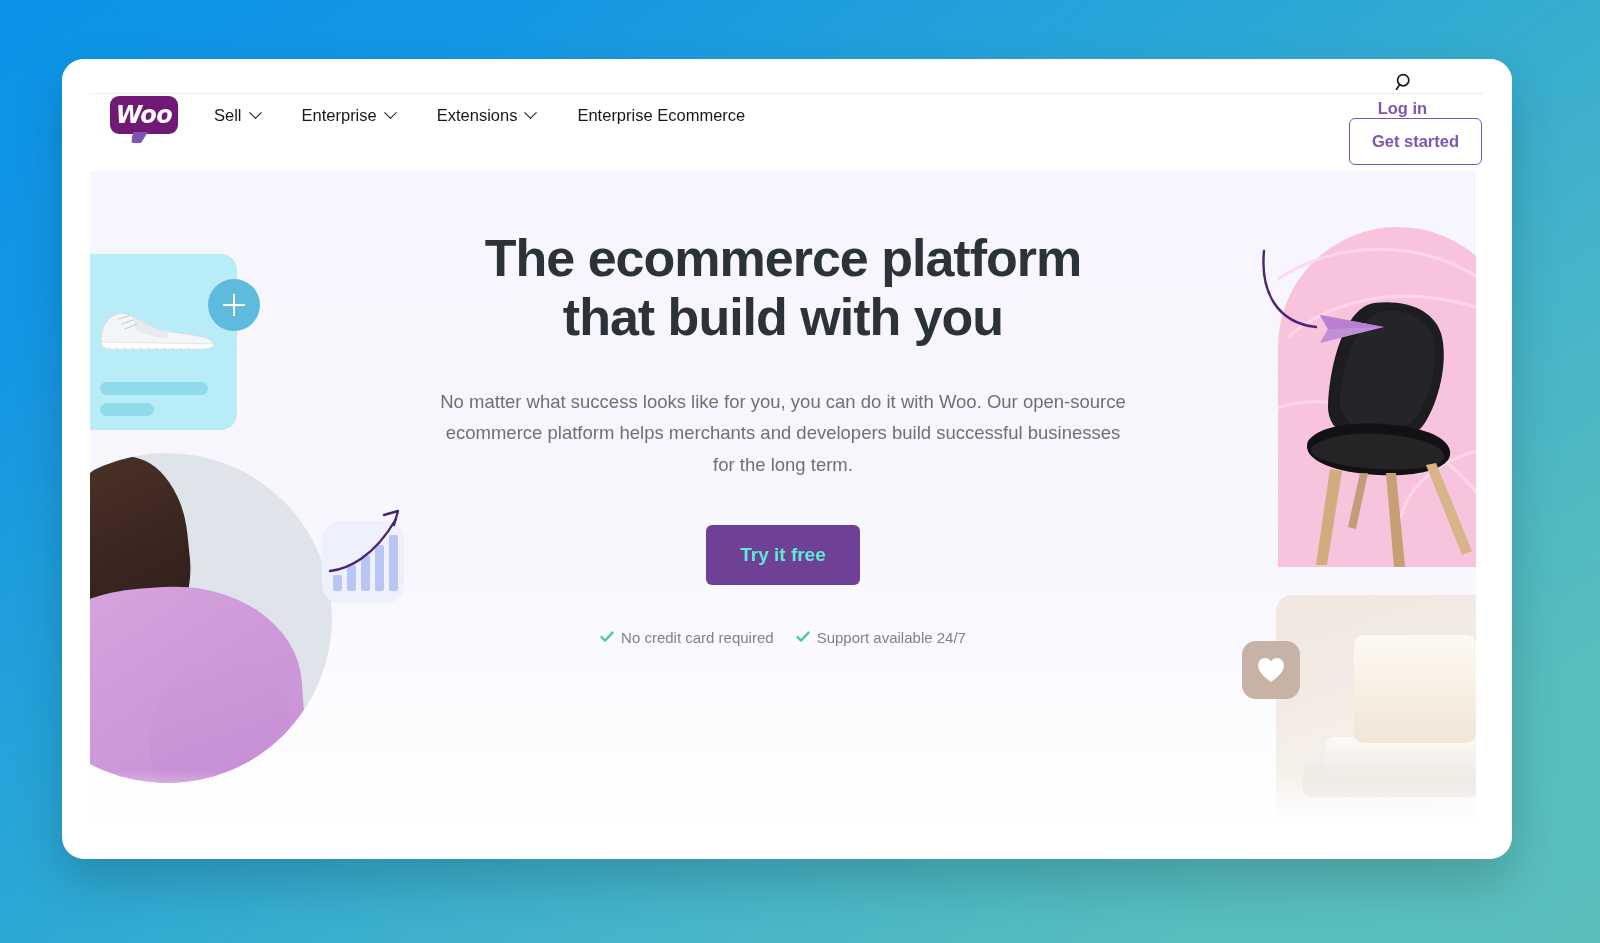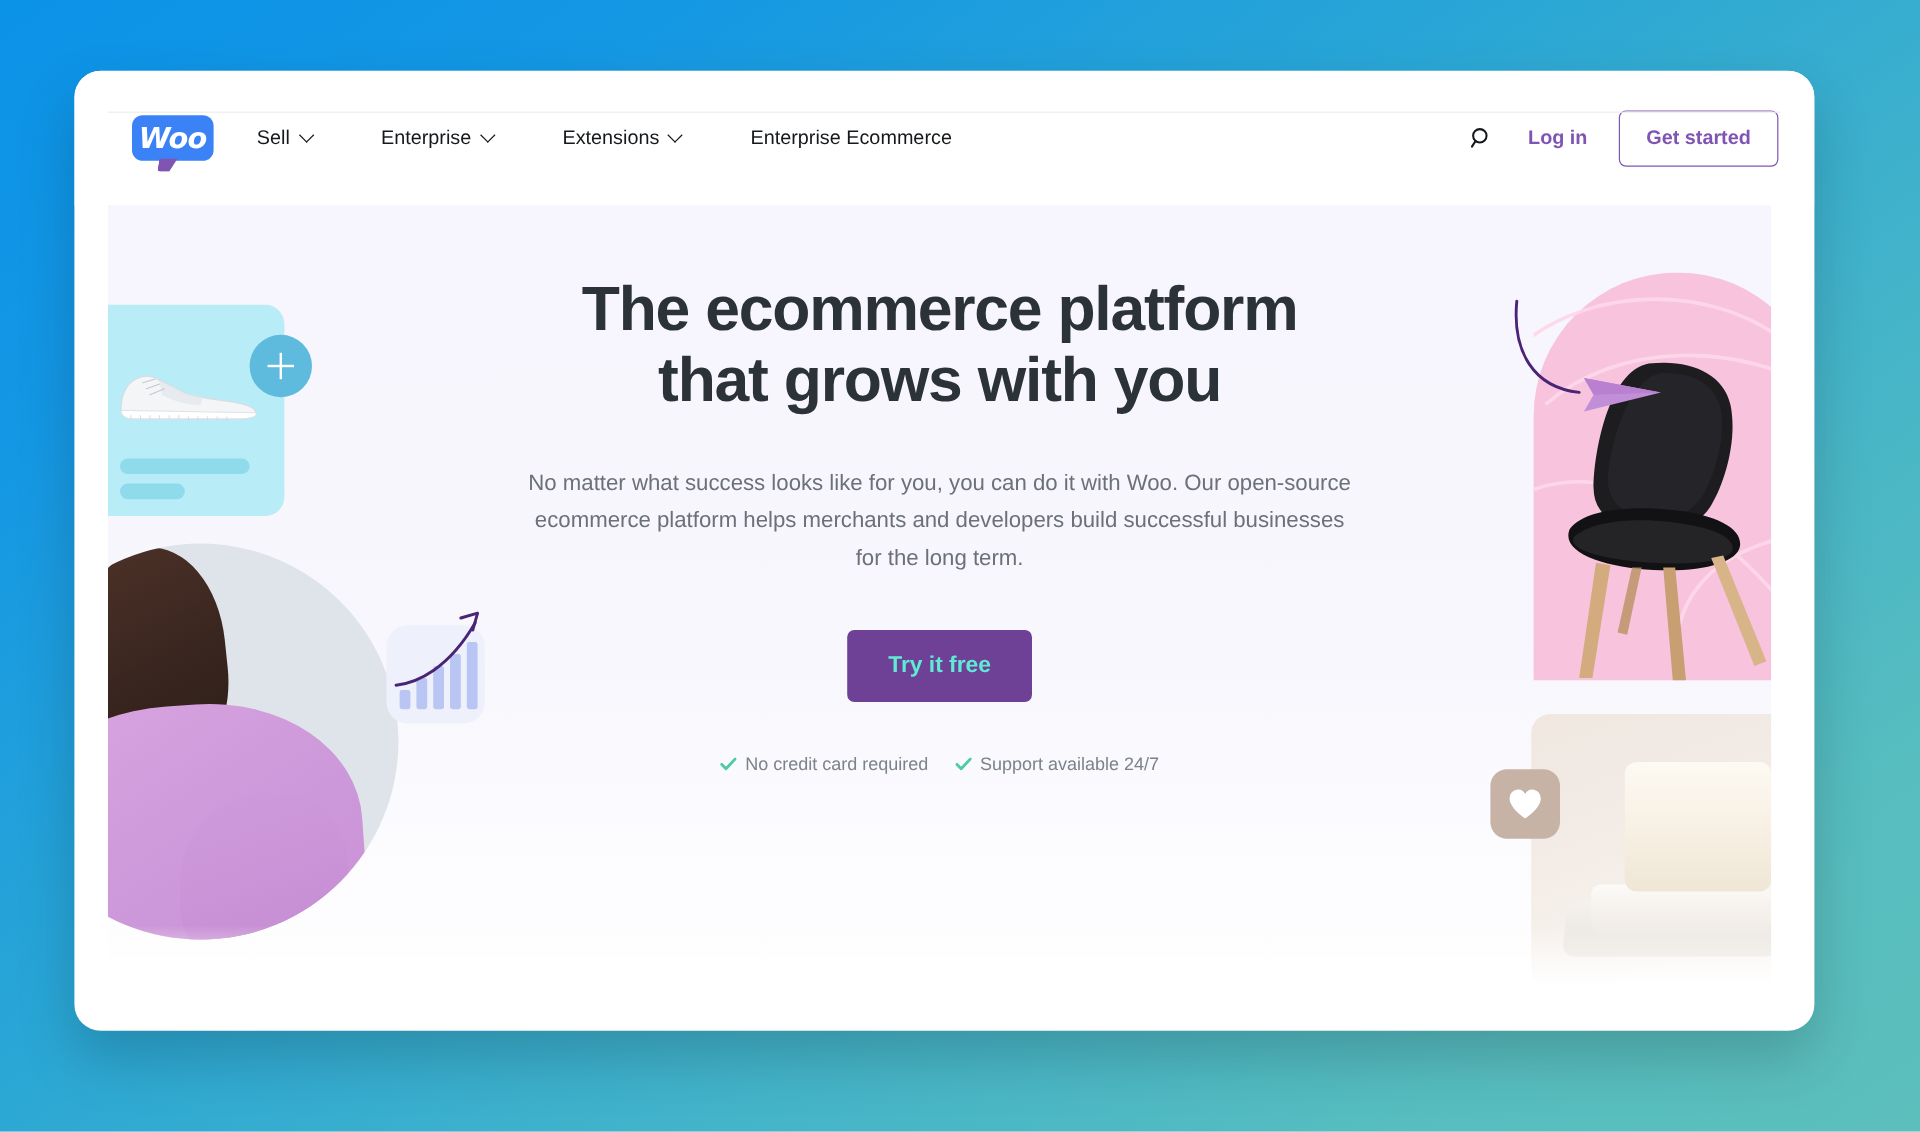--- a/index.html
+++ b/index.html
@@ -54,21 +54,21 @@
     top: 34px;
     height: 1px;
     background: #eeeef2;
   }
 
   
   .logo {
     position: relative;
     width: 68px;
     height: 38px;
-    background: #3b82f6;
+    background: #701a75;
     border-radius: 9px;
     display: flex;
     align-items: center;
     justify-content: center;
     flex: 0 0 auto;
     margin-right: 36px;
   }
   .logo-text {
     color: #ffffff;
     font-size: 24px;
@@ -87,21 +87,21 @@
     border-right: 5px solid transparent;
     border-top: 11px solid #7f54b3;
     border-bottom: 0;
     transform: skewX(-10deg);
     border-bottom-left-radius: 3px;
   }
 
   .nav-links {
     display: flex;
     align-items: center;
-    gap: 16px;
+    gap: 0;
   }
   .nav-item {
     display: flex;
     align-items: center;
     gap: 9px;
     padding: 0 34px 0 0;
     margin-right: 8px;
     color: #16191c;
     font-size: 16.5px;
     line-height: 1;
@@ -115,20 +115,21 @@
     border-right: 1.8px solid #16191c;
     border-bottom: 1.8px solid #16191c;
     transform: rotate(45deg) translate(-2px,-2px);
   }
 
   .nav-right {
     margin-left: auto;
     display: flex;
     align-items: center;
     gap: 0;
+    flex-direction: column;
   }
   .search-btn {
     width: 34px; height: 34px;
     display: flex; align-items: center; justify-content: center;
     cursor: pointer;
     margin-right: 22px;
   }
   .login-link {
     color: #7f54b3;
     font-size: 16.5px;
@@ -530,21 +531,21 @@
       <div class="heart-badge">
         <svg width="30" height="28" viewBox="0 0 30 28">
           <path d="M15 26 C15 26 2 17.5 2 9.6 C2 5 5.4 2 9.2 2 C11.8 2 14 3.6 15 5.6 C16 3.6 18.2 2 20.8 2 C24.6 2 28 5 28 9.6 C28 17.5 15 26 15 26 Z" fill="#ffffff"></path>
         </svg>
       </div>
     </div>
 
     <div class="hero-center">
       <h1 class="headline">
         <span>The ecommerce platform</span><br>
-        <span>that grows with you</span>
+        <span>that build with you</span>
       </h1>
       <p class="subhead">No matter what success looks like for you, you can do it with Woo. Our open-source ecommerce platform helps merchants and developers build successful businesses for the long term.</p>
       <button class="cta">Try it free</button>
       <div class="badges">
         <div class="badge">
           <svg class="check" width="14" height="12" viewBox="0 0 14 12">
             <path d="M1.5 6 L5 9.6 L12.5 1.6" fill="none" stroke="#4ecba5" stroke-width="2.4" stroke-linecap="round" stroke-linejoin="round"></path>
           </svg>
           <span>No credit card required</span>
         </div>

